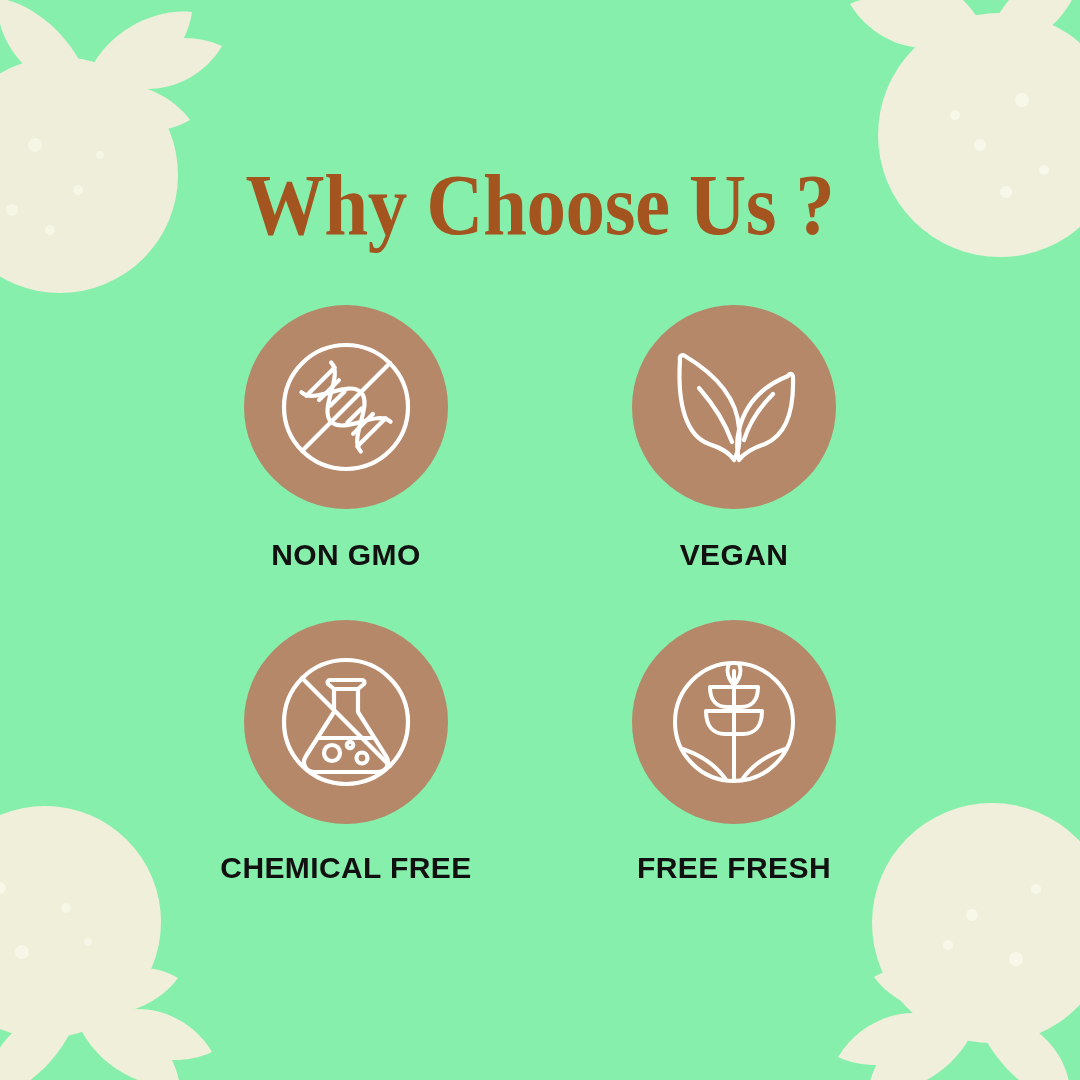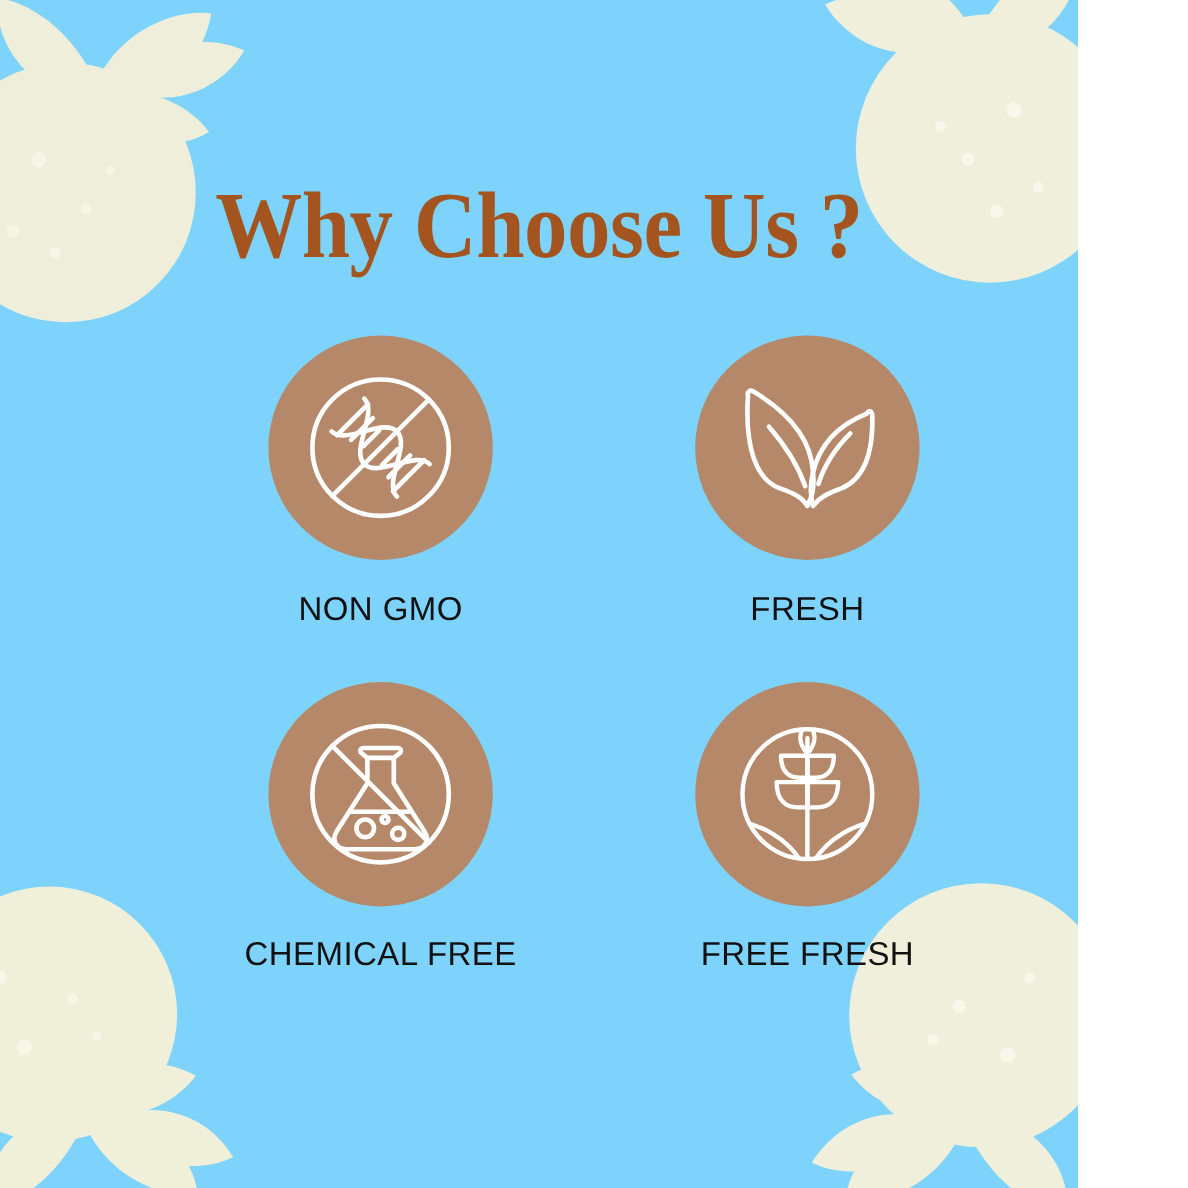--- a/index.html
+++ b/index.html
@@ -2,23 +2,23 @@
 <html><head>
 <meta charset="utf-8">
 <style>
   html, body {
     margin: 0;
     padding: 0;
     background: #ffffff;
   }
   #page {
     position: relative;
-    width: 980px;
+    width: 1080px;
     height: 1080px;
-    background: #7dd3fc;
+    background: #86efac;
     overflow: hidden;
     font-family: "Liberation Sans", sans-serif;
   }
 
   
   .corner {
     position: absolute;
     width: 340px;
     height: 340px;
     pointer-events: none;
@@ -69,21 +69,21 @@
     background: #B5886A;
     display: flex;
     align-items: center;
     justify-content: center;
   }
   .badge svg { display: block; }
   .cell-label {
     margin-top: 29px;
     font-family: "Liberation Sans", sans-serif;
     font-size: 30px;
-    font-weight: 400;
+    font-weight: 700;
     letter-spacing: 0.4px;
     color: #111111;
     text-align: center;
     white-space: nowrap;
   }
   
   .row2 .cell-label { margin-top: 27px; }
 </style>
 </head>
 <body>
@@ -198,21 +198,21 @@
             <path d="M17 24 C16 20 19 18 22 20 C52 38 74 62 76 92 C78 110 74 118 71 124
                      C66 116 58 112 46 108 C24 100 14 70 17 24 Z"></path>
             <path d="M36 52 C50 68 62 86 69 106"></path>
 
             <path d="M125 40 C127 36 130 38 130 42 C131 78 121 100 102 108
                      C90 112 82 116 76 124 C74 116 73 106 76 94 C82 68 100 50 125 40 Z"></path>
             <path d="M110 58 C96 72 86 88 81 104"></path>
           </g>
         </svg>
       </div>
-      <div class="cell-label">FRESH</div>
+      <div class="cell-label">VEGAN</div>
     </div>
 
     <div class="cell row2">
       <div class="badge">
         <svg width="152" height="152" viewBox="0 0 152 152" xmlns="http://www.w3.org/2000/svg">
           <g fill="none" stroke="#FFFFFF" stroke-width="4.2" stroke-linecap="round" stroke-linejoin="round">
             <circle cx="76" cy="76" r="62"></circle>
 
             <path d="M60 34 C58 34 57 36 58 38 L64 43 L64 66 L36 110
                      C31 118 36 126 45 126 L107 126 C116 126 121 118 116 110 L88 66 L88 43

